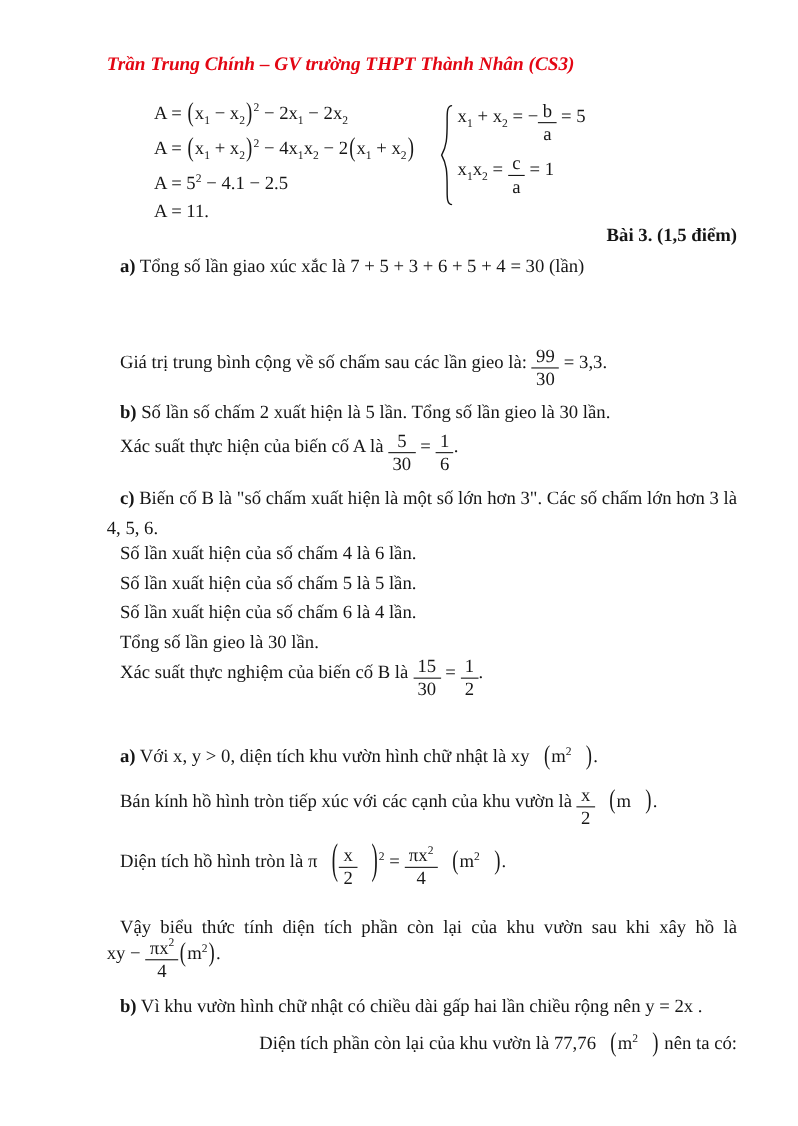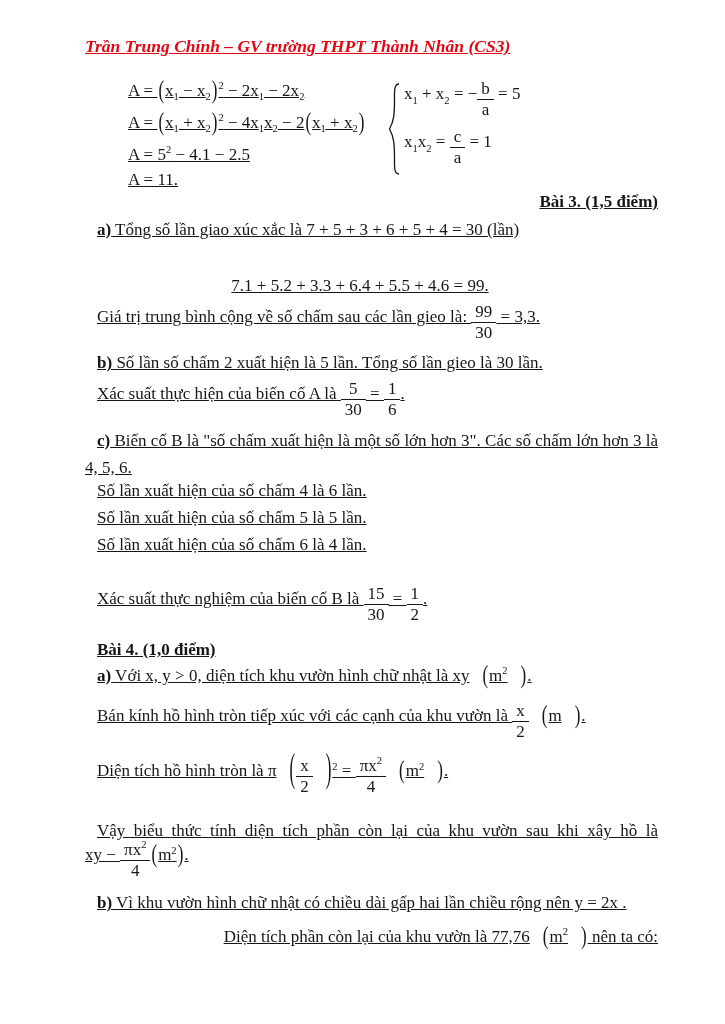--- a/index.html
+++ b/index.html
@@ -5,21 +5,21 @@
   html,body{margin:0;padding:0;background:#ffffff;}
   .page{
     position:relative;
     width:725px;height:1024px;
     background:#ffffff;
     font-family:"Liberation Serif", serif;
     font-size:17px;
     color:#161616;
     overflow:hidden;
   }
-  .abs{position:absolute;margin:0;text-decoration:underline;}
+  .abs{position:absolute;margin:12px;}
   .header{
     left:85px;top:36px;
     font-weight:bold;font-style:italic;
     font-size:17.5px;
   }
   .p{left:85px;width:573px;text-indent:12px;line-height:27px;}
   .noind{text-indent:0;}
   .one{white-space:nowrap;}
   .center{text-align:center;text-indent:0;width:550px;}
   .just{text-align:justify;}
@@ -59,31 +59,30 @@
   <div class="abs system">
     <svg class="brace-svg" width="14" height="92" viewBox="0 0 14 92">
       <path d="M12 1 C7 1 7.5 8 7.5 16 C7.5 31 7 38 2.5 46 C7 54 7.5 61 7.5 76 C7.5 84 7 91 12 91" fill="none" stroke="#161616" stroke-width="1.3"></path>
     </svg>
     <div class="sysrow" style="top:0px;">x<sub>1</sub> + x<sub>2</sub> = −<span class="frac"><span class="num">b</span><span class="den">a</span></span> = 5</div>
     <div class="sysrow" style="top:48px;">x<sub>1</sub>x<sub>2</sub> = <span class="frac"><span class="num">c</span><span class="den">a</span></span> = 1</div>
   </div>
 
   <p class="abs p one boldline" style="top:188px;text-align:right;">Bài 3. (1,5 điểm)</p>
   <p class="abs p one" style="top:216px;"><span class="bold">a)</span> Tổng số lần giao xúc xắc là 7 + 5 + 3 + 6 + 5 + 4 = 30 (lần)</p>
-  <p class="abs p center one" style="top:272px;">7.1 + 5.2 + 3.3 + 6.4 + 5.5 + 4.6 = 99.</p>
   <p class="abs p one" style="top:302px;">Giá trị trung bình cộng về số chấm sau các lần gieo là: <span class="frac"><span class="num">99</span><span class="den">30</span></span> = 3,3.</p>
   <p class="abs p one" style="top:349px;"><span class="bold">b)</span> Số lần số chấm 2 xuất hiện là 5 lần. Tổng số lần gieo là 30 lần.</p>
   <p class="abs p one" style="top:379px;">Xác suất thực hiện của biến cố A là <span class="frac"><span class="num">5</span><span class="den">30</span></span> = <span class="frac"><span class="num">1</span><span class="den">6</span></span>.</p>
   <p class="abs p just" style="top:427px;"><span class="bold">c)</span> Biến cố B là "số chấm xuất hiện là một số lớn hơn 3". Các số chấm lớn hơn 3 là 4, 5, 6.</p>
   <p class="abs p one" style="top:477px;">Số lần xuất hiện của số chấm 4 là 6 lần.</p>
   <p class="abs p one" style="top:504px;">Số lần xuất hiện của số chấm 5 là 5 lần.</p>
   <p class="abs p one" style="top:531px;">Số lần xuất hiện của số chấm 6 là 4 lần.</p>
+  <p class="abs p one" style="top:558px;">Tổng số lần gieo là 30 lần.</p>
   <p class="abs p one" style="top:584px;">Xác suất thực nghiệm của biến cố B là <span class="frac"><span class="num">15</span><span class="den">30</span></span> = <span class="frac"><span class="num">1</span><span class="den">2</span></span>.</p>
 
-  <p class="abs p one boldline" style="top:636px;">Bài 4. (1,0 điểm)</p>
   <p class="abs p one" style="top:662px;"><span class="bold">a)</span> Với x, y &gt; 0, diện tích khu vườn hình chữ nhật là xy<span class="bp" style="transform: scaleY(1.45);">(</span>m<sup>2</sup><span class="bp" style="transform: scaleY(1.45);">)</span>.</p>
   <p class="abs p one" style="top:701px;">Bán kính hồ hình tròn tiếp xúc với các cạnh của khu vườn là <span class="frac"><span class="num">x</span><span class="den">2</span></span><span class="bp" style="transform: scaleY(1.45);">(</span>m<span class="bp" style="transform: scaleY(1.45);">)</span>.</p>
   <p class="abs p one" style="top:756px;">Diện tích hồ hình tròn là π<span class="bp" style="transform: scaleY(2.3);">(</span><span class="frac"><span class="num">x</span><span class="den">2</span></span><span class="bp" style="transform: scaleY(2.3);">)</span><sup>2</sup> = <span class="frac"><span class="num">πx<sup>2</sup></span><span class="den">4</span></span><span class="bp" style="transform: scaleY(1.45);">(</span>m<sup>2</sup><span class="bp" style="transform: scaleY(1.45);">)</span>.</p>
   <p class="abs p jlast one" style="top:817px;">Vậy biểu thức tính diện tích phần còn lại của khu vườn sau khi xây hồ là</p>
   <p class="abs p noind one" style="top:840px;">xy − <span class="frac"><span class="num">πx<sup>2</sup></span><span class="den">4</span></span><span class="bp" style="transform: scaleY(1.45);">(</span>m<sup>2</sup><span class="bp" style="transform: scaleY(1.45);">)</span>.</p>
   <p class="abs p one" style="top:889px;"><span class="bold">b)</span> Vì khu vườn hình chữ nhật có chiều dài gấp hai lần chiều rộng nên y = 2x .</p>
   <p class="abs p one" style="top:923px;text-align:right;">Diện tích phần còn lại của khu vườn là 77,76<span class="bp" style="transform: scaleY(1.45);">(</span>m<sup>2</sup><span class="bp" style="transform: scaleY(1.45);">)</span> nên ta có:</p>
 
 </div>
 

